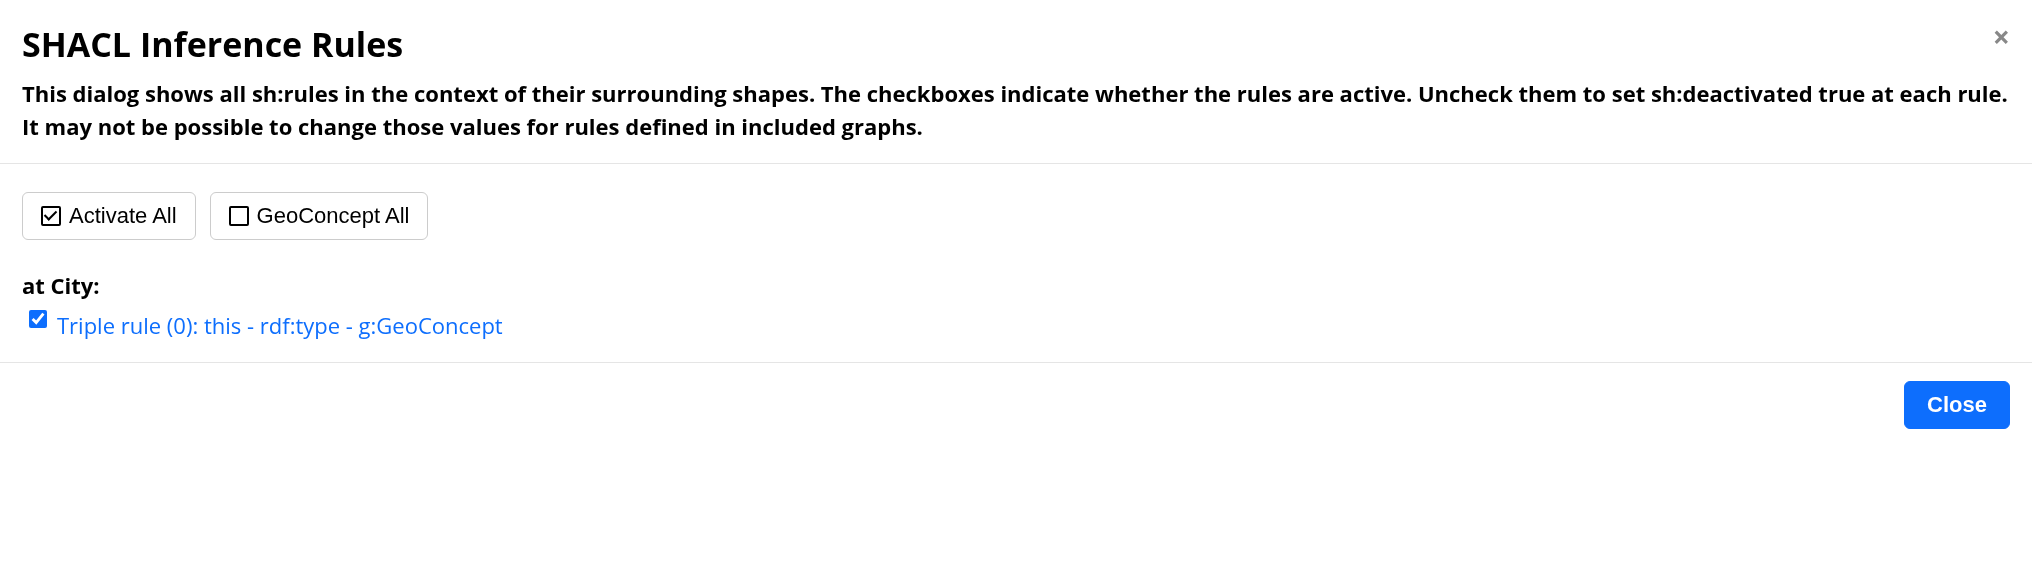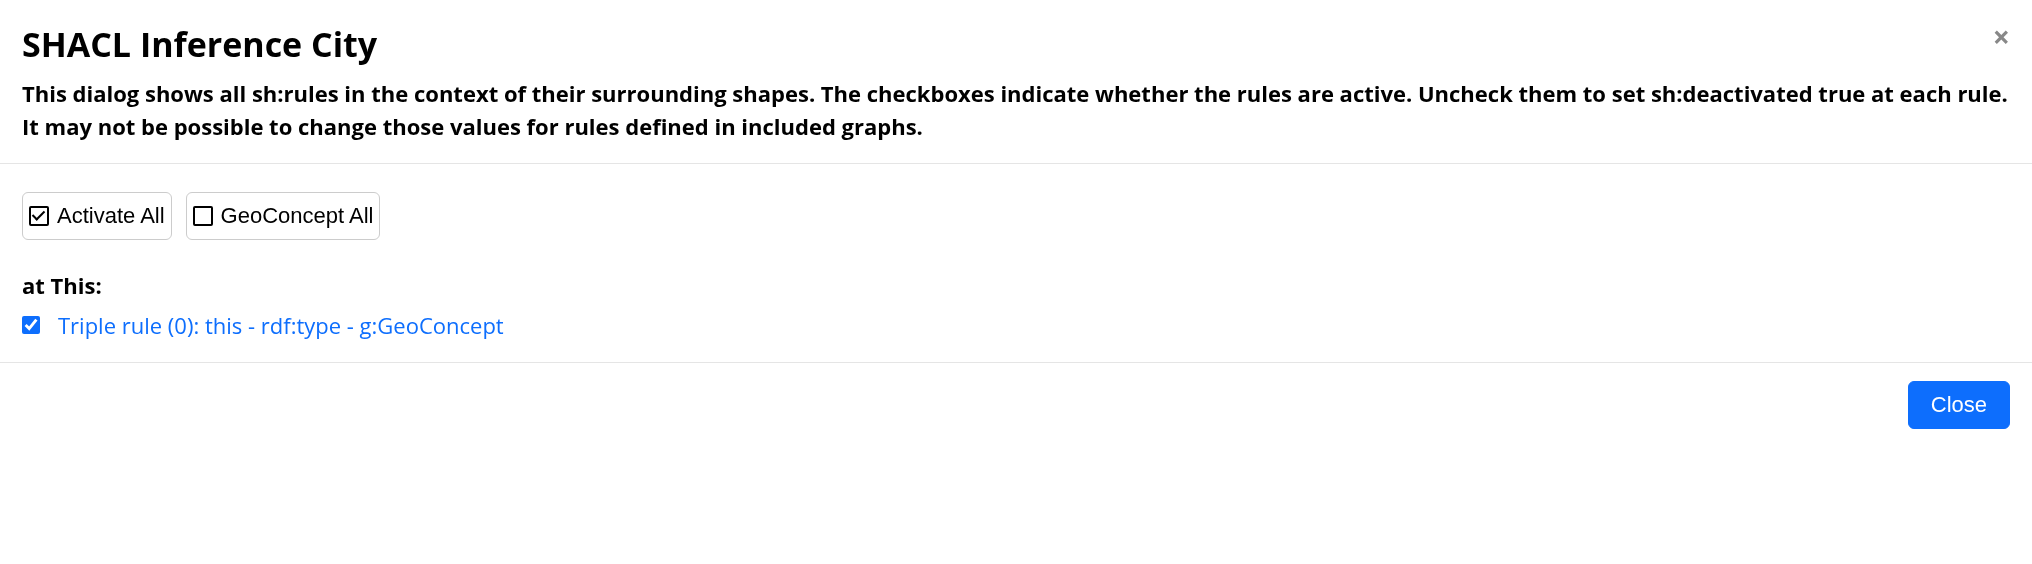--- a/index.html
+++ b/index.html
@@ -51,21 +51,21 @@
     }
     .button-row {
       display: flex;
       gap: 14px;
       margin-bottom: 30px;
     }
     .btn {
       display: inline-flex;
       align-items: center;
       gap: 8px;
-      padding: 10px 6px;
+      padding: 10px 18px;
       border: 1px solid #ccc;
       border-radius: 6px;
       background: #fff;
       font-size: 22px;
       cursor: pointer;
       color: #000;
       line-height: 1.2;
     }
     .checkbox-checked-icon,
     .checkbox-empty-icon {
@@ -93,23 +93,24 @@
       border: 2px solid #000;
       border-radius: 2px;
     }
     .shape-heading {
       font-size: 22px;
       font-weight: 700;
       margin-bottom: 10px;
     }
     .rule-row {
       display: flex;
-      align-items: center;
-      gap: 18px;
+      align-items: flex-start;
+      gap: 10px;
       font-size: 22px;
+      margin-left: 7px;
     }
     .rule-checkbox {
       width: 18px;
       height: 18px;
       accent-color: #0d6efd;
       cursor: pointer;
     }
     .rule-link {
       color: #0d6efd;
       text-decoration: none;
@@ -121,47 +122,48 @@
       padding: 18px 22px;
     }
     .btn-close {
       background: #0d6efd;
       color: #fff;
       border: 1px solid #0d6efd;
       border-radius: 6px;
       padding: 10px 22px;
       font-size: 22px;
       cursor: pointer;
+      font-weight: bold;
     }
   </style>
 </head>
 <body>
 
 <div class="dialog">
 
   <div class="dialog-header">
-    <h1 class="dialog-title">SHACL Inference City</h1>
+    <h1 class="dialog-title">SHACL Inference Rules</h1>
     <span class="close-icon">×</span>
     <p class="dialog-description">This dialog shows all sh:rules in the context of their surrounding shapes. The checkboxes indicate whether the rules are active. Uncheck them to set sh:deactivated true at each rule. It may not be possible to change those values for rules defined in included graphs.</p>
   </div>
 
   <div class="dialog-body">
     <div class="button-row">
       <button class="btn">
         <span class="checkbox-checked-icon"></span>
         <span>Activate All</span>
       </button>
       <button class="btn">
         <span class="checkbox-empty-icon"></span>
         <span>GeoConcept All</span>
       </button>
     </div>
 
     <div>
-      <div class="shape-heading">at This:</div>
+      <div class="shape-heading">at City:</div>
       <div class="rule-row">
         <input type="checkbox" class="rule-checkbox" checked="" style="">
         <a class="rule-link">Triple rule (0): this - rdf:type - g:GeoConcept</a>
       </div>
     </div>
   </div>
 
   <div class="dialog-footer">
     <button class="btn-close">Close</button>
   </div>

